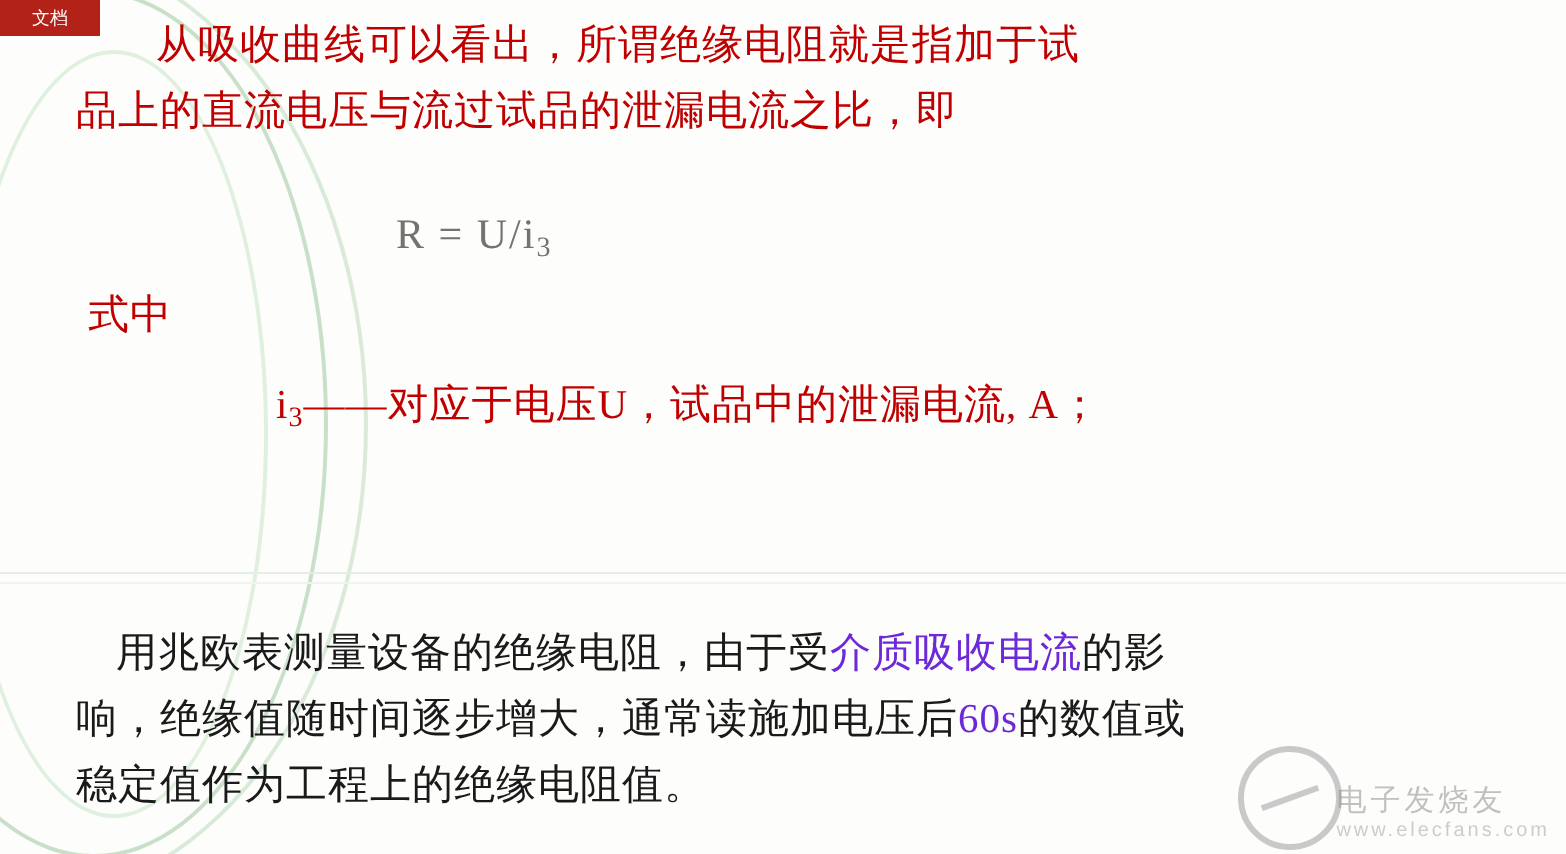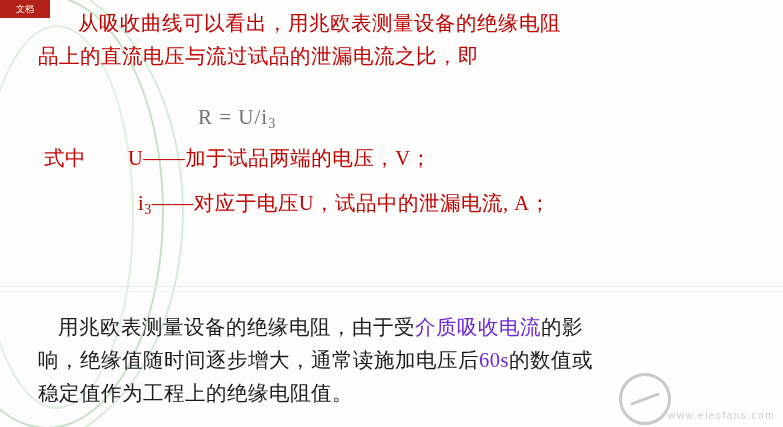--- a/index.html
+++ b/index.html
@@ -183,30 +183,29 @@
   <div class="bg-arc a1"></div>
   <div class="bg-arc a2"></div>
   <div class="bg-arc a3"></div>
   <div class="bg-line l1"></div>
   <div class="bg-line l2"></div>
 
   <div class="corner-tab">文档</div>
 
   <div class="content">
 
-    <div class="para p1-l1">从吸收曲线可以看出，用兆欧表测量设备的绝缘电阻</div>
+    <div class="para p1-l1">从吸收曲线可以看出，所谓绝缘电阻就是指加于试</div>
     <div class="para p1-l2">品上的直流电压与流过试品的泄漏电流之比，即</div>
 
     <div class="formula">
       <span>R = U/i</span><sub>3</sub>
     </div>
 
     <div class="para def shizhong">式中</div>
 
-    <div class="para def def1">U——加于试品两端的电压，V；</div>
 
     <div class="para def def2">
       <span>i</span><sub>3</sub><span>——对应于电压U，试品中的泄漏电流, A；</span>
     </div>
 
 
     <div class="para p2 p2-l1">
       <span>用兆欧表测量设备的绝缘电阻，由于受</span><span class="hl">介质吸收电流</span><span>的影</span>
     </div>
 
@@ -214,17 +213,18 @@
       <span>响，绝缘值随时间逐步增大，通常读施加电压后</span><span class="hl">60s</span><span>的数值或</span>
     </div>
 
     <div class="para p2 p2-l3">稳定值作为工程上的绝缘电阻值。</div>
 
   </div>
 
   <div class="wm-ring"></div>
   <div class="watermark">
     <div class="wm-text">
+      <div class="wm-top">电子发烧友</div>
       <div class="wm-bot">www.elecfans.com</div>
     </div>
   </div>
 
 </div>
 
 </body></html>

